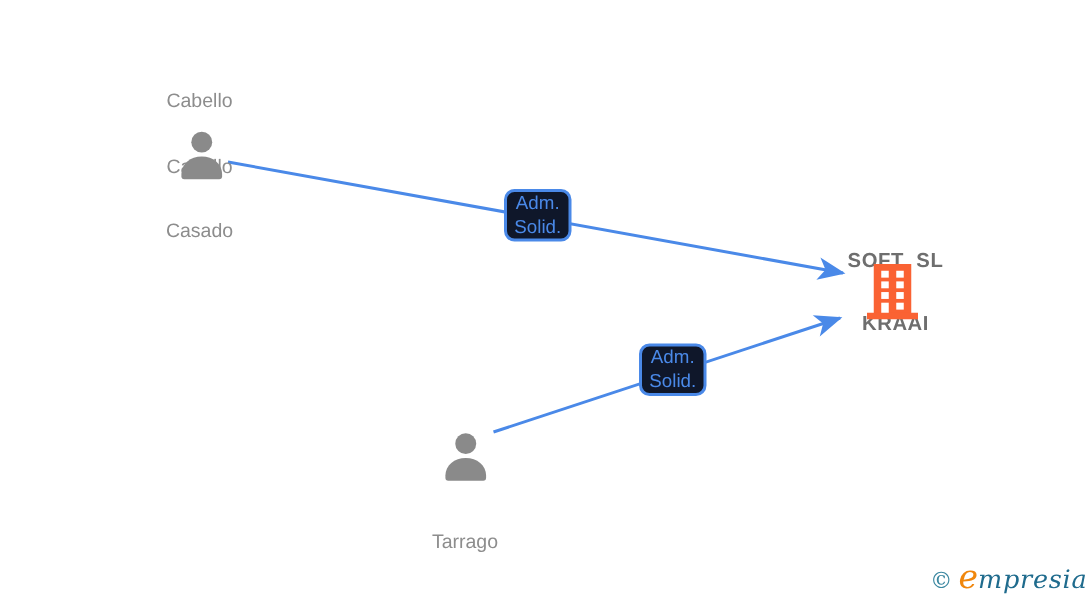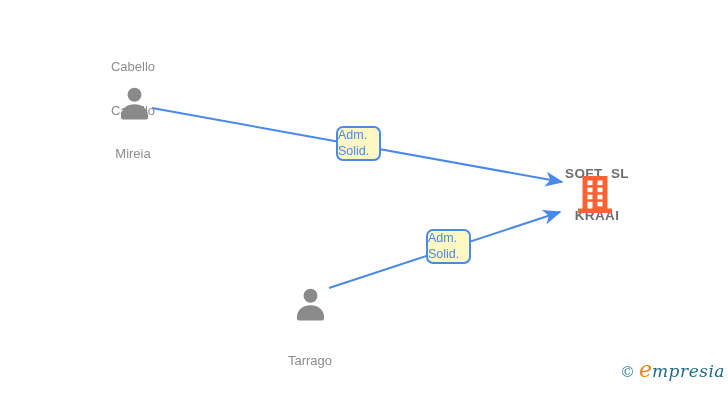--- a/index.html
+++ b/index.html
@@ -41,35 +41,36 @@
   }
   .node-icon {
     position: absolute;
     cursor: pointer;
   }
   .edge-label {
     position: absolute;
     width: 45px;
     height: 35px;
     box-sizing: border-box;
-    background: #fef9c3;
+    background: #0f172a;
     border: 2px solid #4a89e8;
     border-radius: 7px;
     color: #4a89e8;
     font-size: 12.5px;
     line-height: 15px;
+    text-align: center;
     display: flex;
     flex-direction: column;
     justify-content: center;
     gap: 1px;
   }
   .watermark {
     position: absolute;
     right: 3px;
-    bottom: 19px;
+    bottom: 3px;
     font-family: "DejaVu Serif", serif;
     font-style: italic;
     font-size: 17px;
     color: #2e7e98;
     cursor: pointer;
     white-space: nowrap;
   }
   .watermark .copy {
     font-style: normal;
     font-size: 15px;
@@ -97,21 +98,21 @@
         <path d="M0.5 0.5 L11.5 5 L0.5 9.5 L3.4 5 Z" fill="#4a89e8"></path>
       </marker>
     </defs>
     <line x1="152" y1="108" x2="562" y2="182" stroke="#4a89e8" stroke-width="2" marker-end="url(#arrowhead)"></line>
     <line x1="329" y1="288" x2="560" y2="212" stroke="#4a89e8" stroke-width="2" marker-end="url(#arrowhead)"></line>
   </svg>
 
   <div class="node-label" style="left:73px; top:31px;">
     <div>Cabello</div>
     <div>Cabello</div>
-    <div>Mireia</div>
+    <div>Casado</div>
   </div>
   <div class="node-icon" style="left:119px; top:86px;">
     <svg width="31" height="34" viewBox="0 0 32 34">
       <circle cx="16" cy="8.5" r="7.2" fill="#8a8a8a"></circle>
       <path d="M4 34 Q2 34 2 32 L2 30.5 C2 23.2 8.2 18.3 16 18.3 C23.8 18.3 30 23.2 30 30.5 L30 32 Q30 34 28 34 Z" fill="#8a8a8a"></path>
     </svg>
   </div>
 
   <div class="node-icon" style="left:295px; top:287px;">
     <svg width="31" height="34" viewBox="0 0 32 34">

